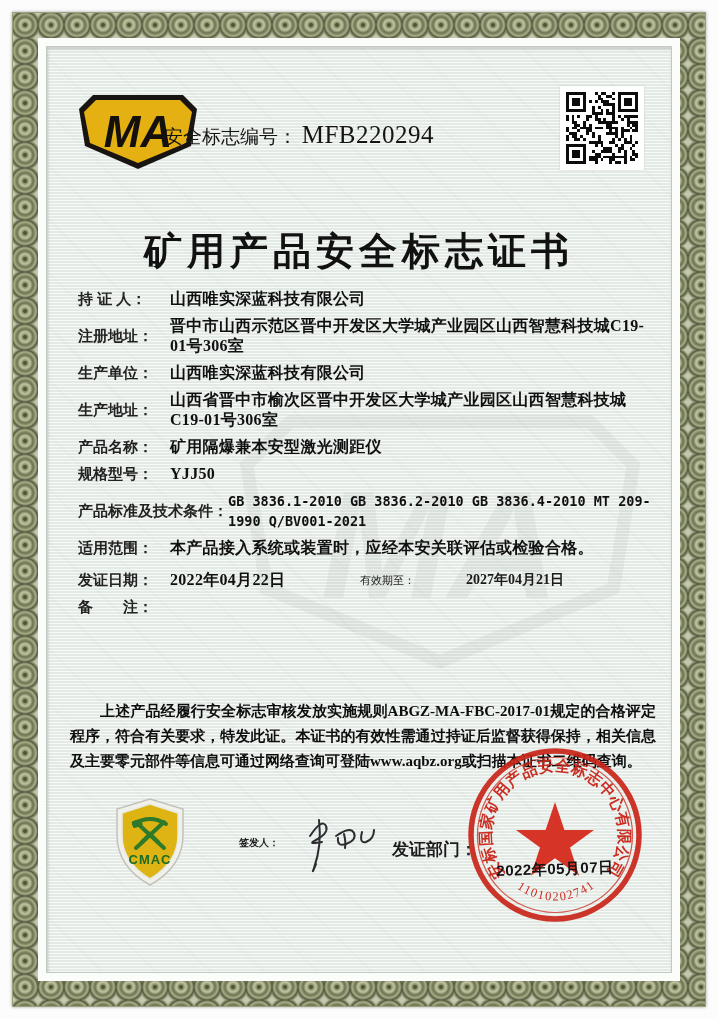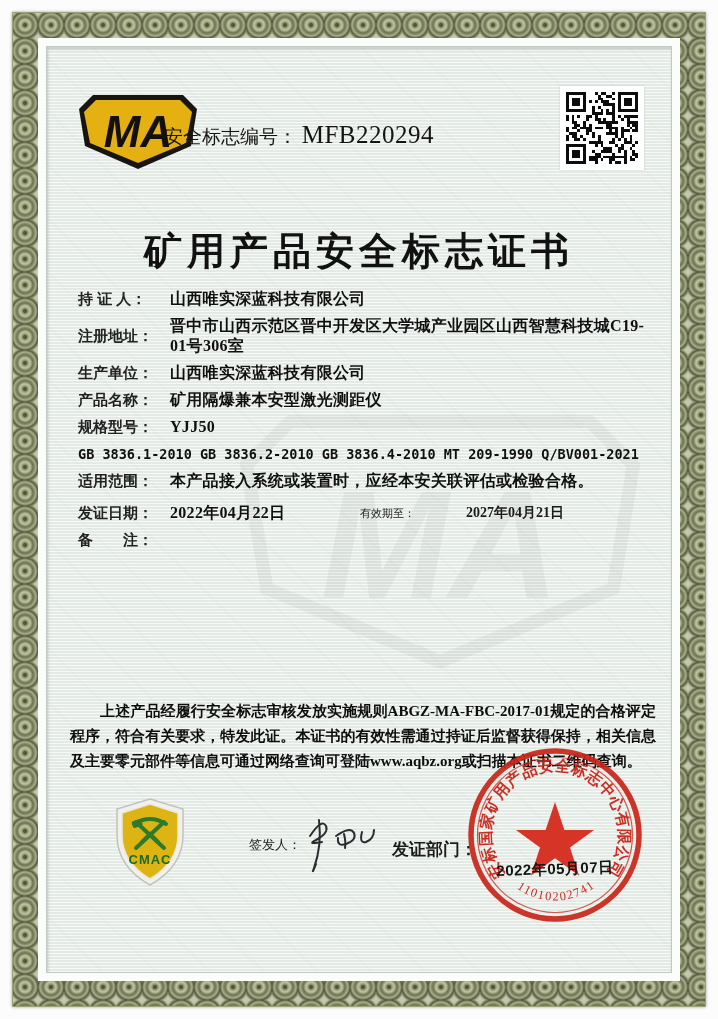--- a/index.html
+++ b/index.html
@@ -54,21 +54,21 @@
   .daterow .fvalue{flex:none;width:190px;}
   .daterow .flabel2{min-width:92px;font-size:11px;font-weight:400;white-space:nowrap;}
   .daterow .fvalue2{font-family:"Liberation Serif", serif;font-weight:700;font-size:14px;margin-left:14px;}
   .remark{display:flex;margin-top:0;}
   
   .statement{position:absolute;left:70px;right:62px;top:699px;
     font-family:"Liberation Serif", serif;font-weight:700;font-size:15px;
     line-height:25px;color:#0e0e0e;text-indent:2em;text-align:justify;}
   
   .cmac{position:absolute;left:114px;top:798px;}
-  .signer-label{position:absolute;left:249px;top:836px;font-size:13px;font-weight:400;}
+  .signer-label{position:absolute;left:239px;top:836px;font-size:10px;font-weight:700;}
   .signature{position:absolute;left:292px;top:806px;}
   .dept-label{position:absolute;left:392px;top:838px;font-size:17px;font-weight:700;}
   .seal{position:absolute;left:460px;top:740px;width:190px;height:190px;}
   .seal-date{position:absolute;left:487px;top:860px;width:136px;text-align:center;
     font-size:15px;font-weight:700;color:#141414;transform:rotate(-2deg);letter-spacing:.5px;}
 </style>
 </head>
 <body>
 
 <div class="page">
@@ -407,28 +407,33 @@
     </div>
     <div class="frow">
       <span class="flabel">注册地址：</span>
       <span class="fvalue">晋中市山西示范区晋中开发区大学城产业园区山西智慧科技城C19-01号306室</span>
     </div>
     <div class="frow">
       <span class="flabel">生产单位：</span>
       <span class="fvalue">山西唯实深蓝科技有限公司</span>
     </div>
     <div class="frow">
+      <span class="flabel">生产地址：</span>
+      <span class="fvalue">山西省晋中市榆次区晋中开发区大学城产业园区山西智慧科技城C19-01号306室</span>
+    </div>
+    <div class="frow">
       <span class="flabel">产品名称：</span>
       <span class="fvalue">矿用隔爆兼本安型激光测距仪</span>
     </div>
     <div class="frow">
       <span class="flabel">规格型号：</span>
       <span class="fvalue">YJJ50</span>
     </div>
     <div class="frow std">
+      <span class="flabel">产品标准及技术条件：</span>
       <span class="fvalue">GB 3836.1-2010 GB 3836.2-2010 GB 3836.4-2010 MT 209-1990 Q/BV001-2021</span>
     </div>
     <div class="frow">
       <span class="flabel">适用范围：</span>
       <span class="fvalue">本产品接入系统或装置时，应经本安关联评估或检验合格。</span>
     </div>
 
     <div class="daterow">
       <span class="flabel">发证日期：</span>
       <span class="fvalue">2022年04月22日</span>

